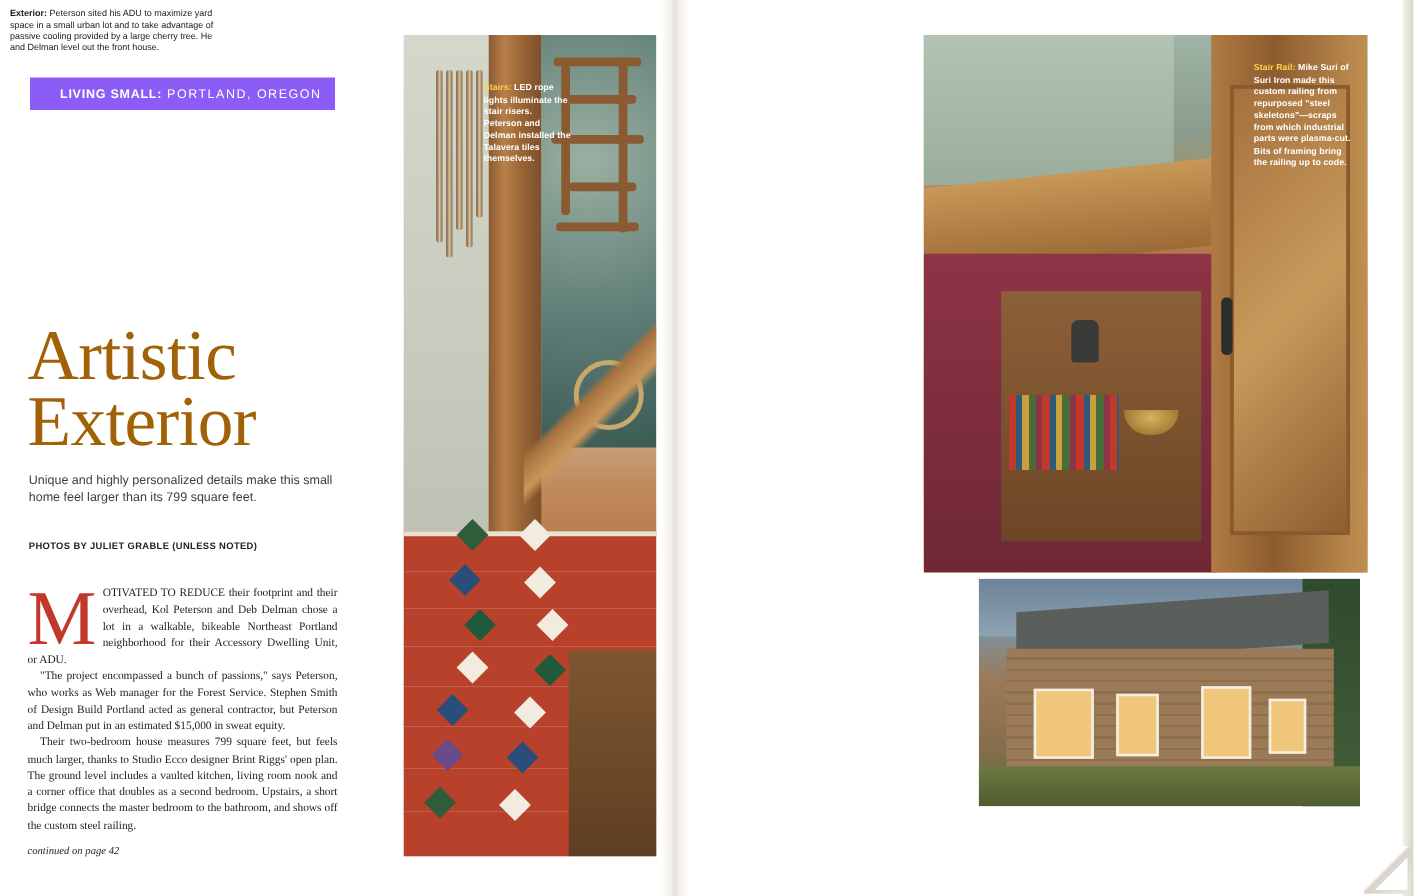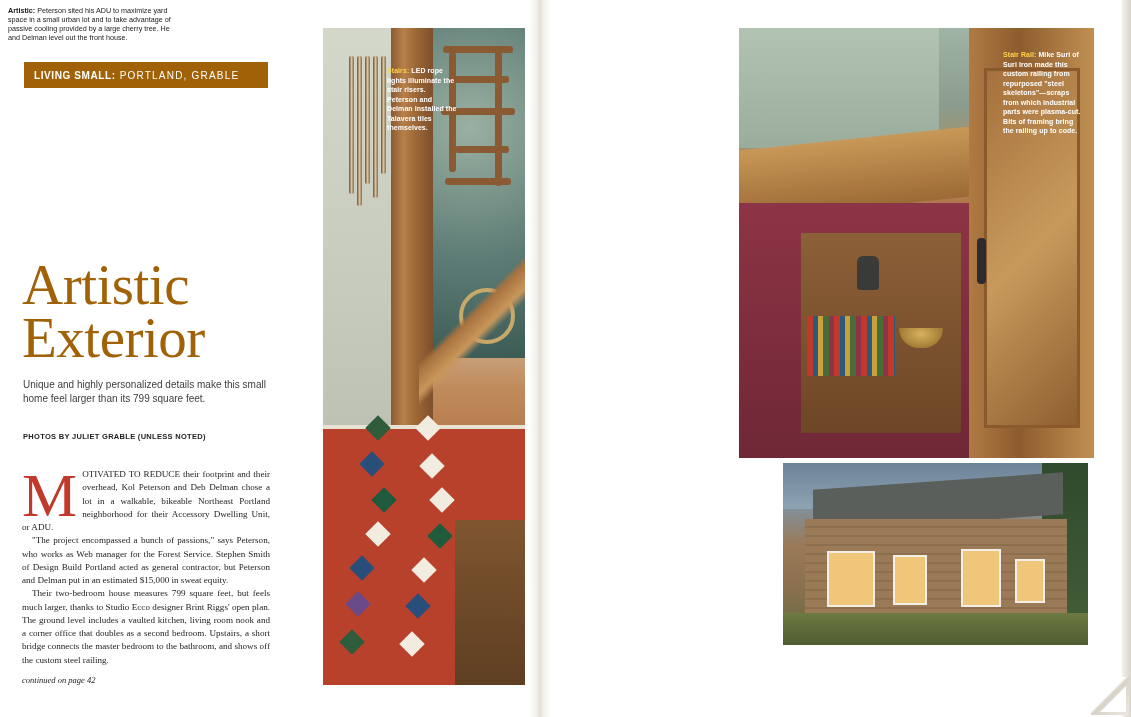--- a/index.html
+++ b/index.html
@@ -61,27 +61,27 @@
     top: 0;
     width: 529px;
     height: 717px;
   }
   .kicker {
     position: absolute;
     left: 24px;
     top: 62px;
     width: 244px;
     height: 26px;
-    background: #a16207;
+    background: #8b5cf6;
     color: #ffffff;
     font-size: 10px;
     letter-spacing: 0.06em;
     display: flex;
     align-items: center;
-    padding-left: 10px;
+    padding-left: 24px;
     box-sizing: border-box;
   }
   .kicker .k-bold {
     font-weight: bold;
   }
   .kicker .k-rest {
     font-weight: normal;
     margin-left: 4px;
     letter-spacing: 0.12em;
   }
@@ -311,21 +311,21 @@
 </style>
 </head>
 <body>
 
 <div id="page">
 
   <div class="left-page">
 
     <div class="kicker">
       <span class="k-bold">LIVING SMALL:</span>
-      <span class="k-rest">PORTLAND, GRABLE</span>
+      <span class="k-rest">PORTLAND, OREGON</span>
     </div>
 
     <div class="headline">
       <span>Artistic</span>
       <span class="line2">Exterior</span>
     </div>
 
     <div class="deck">Unique and highly personalized details make this small home feel larger than its 799 square feet.</div>
 
     <div class="credit">PHOTOS BY JULIET GRABLE (UNLESS NOTED)</div>
@@ -420,18 +420,18 @@
     <div class="roof"></div>
     <div class="wall"></div>
     <div class="win" style="left:44px;  top:88px;  width:48px; height:56px;"></div>
     <div class="win" style="left:110px; top:92px;  width:34px; height:50px;"></div>
     <div class="win" style="left:178px; top:86px;  width:40px; height:58px;"></div>
     <div class="win" style="left:232px; top:96px;  width:30px; height:44px;"></div>
     <div class="grass"></div>
   </div>
 
   <div id="cap-exterior">
-    <b class="lead">Artistic:</b><span> Peterson sited his ADU to maximize yard space in a small urban lot and to take advantage of passive cooling provided by a large cherry tree. He and Delman level out the front house.</span>
+    <b class="lead">Exterior:</b><span> Peterson sited his ADU to maximize yard space in a small urban lot and to take advantage of passive cooling provided by a large cherry tree. He and Delman level out the front house.</span>
   </div>
 
   <div class="right-edge-strip"></div>
   <div class="corner-fold"></div>
 </div>
 
 </body></html>

